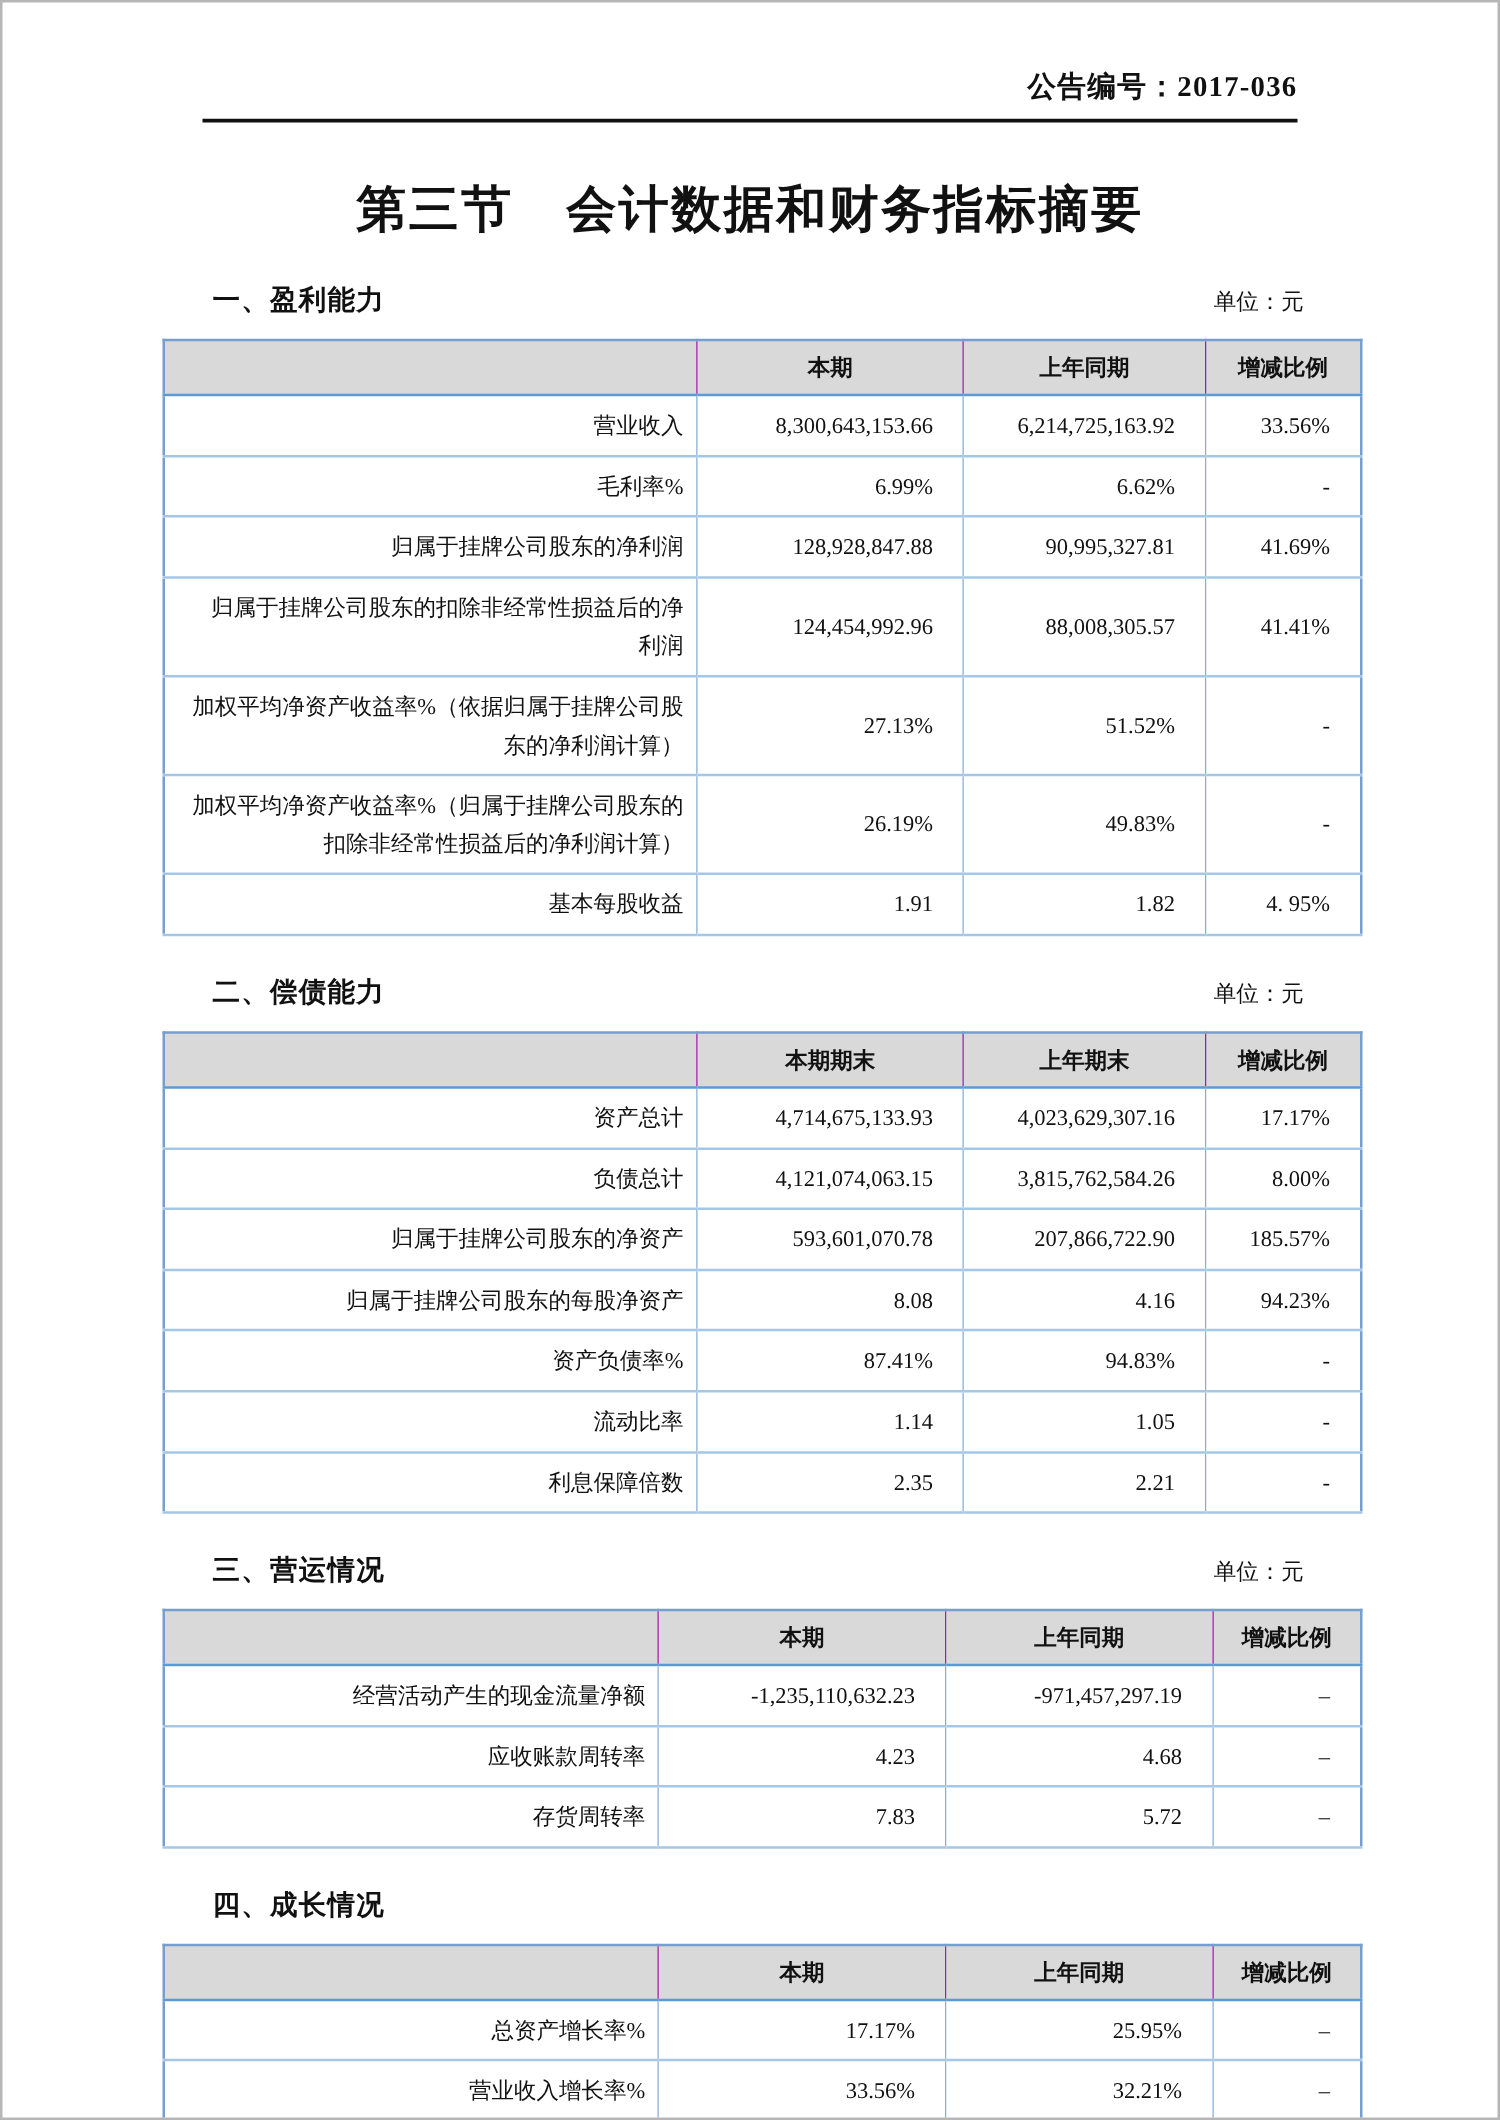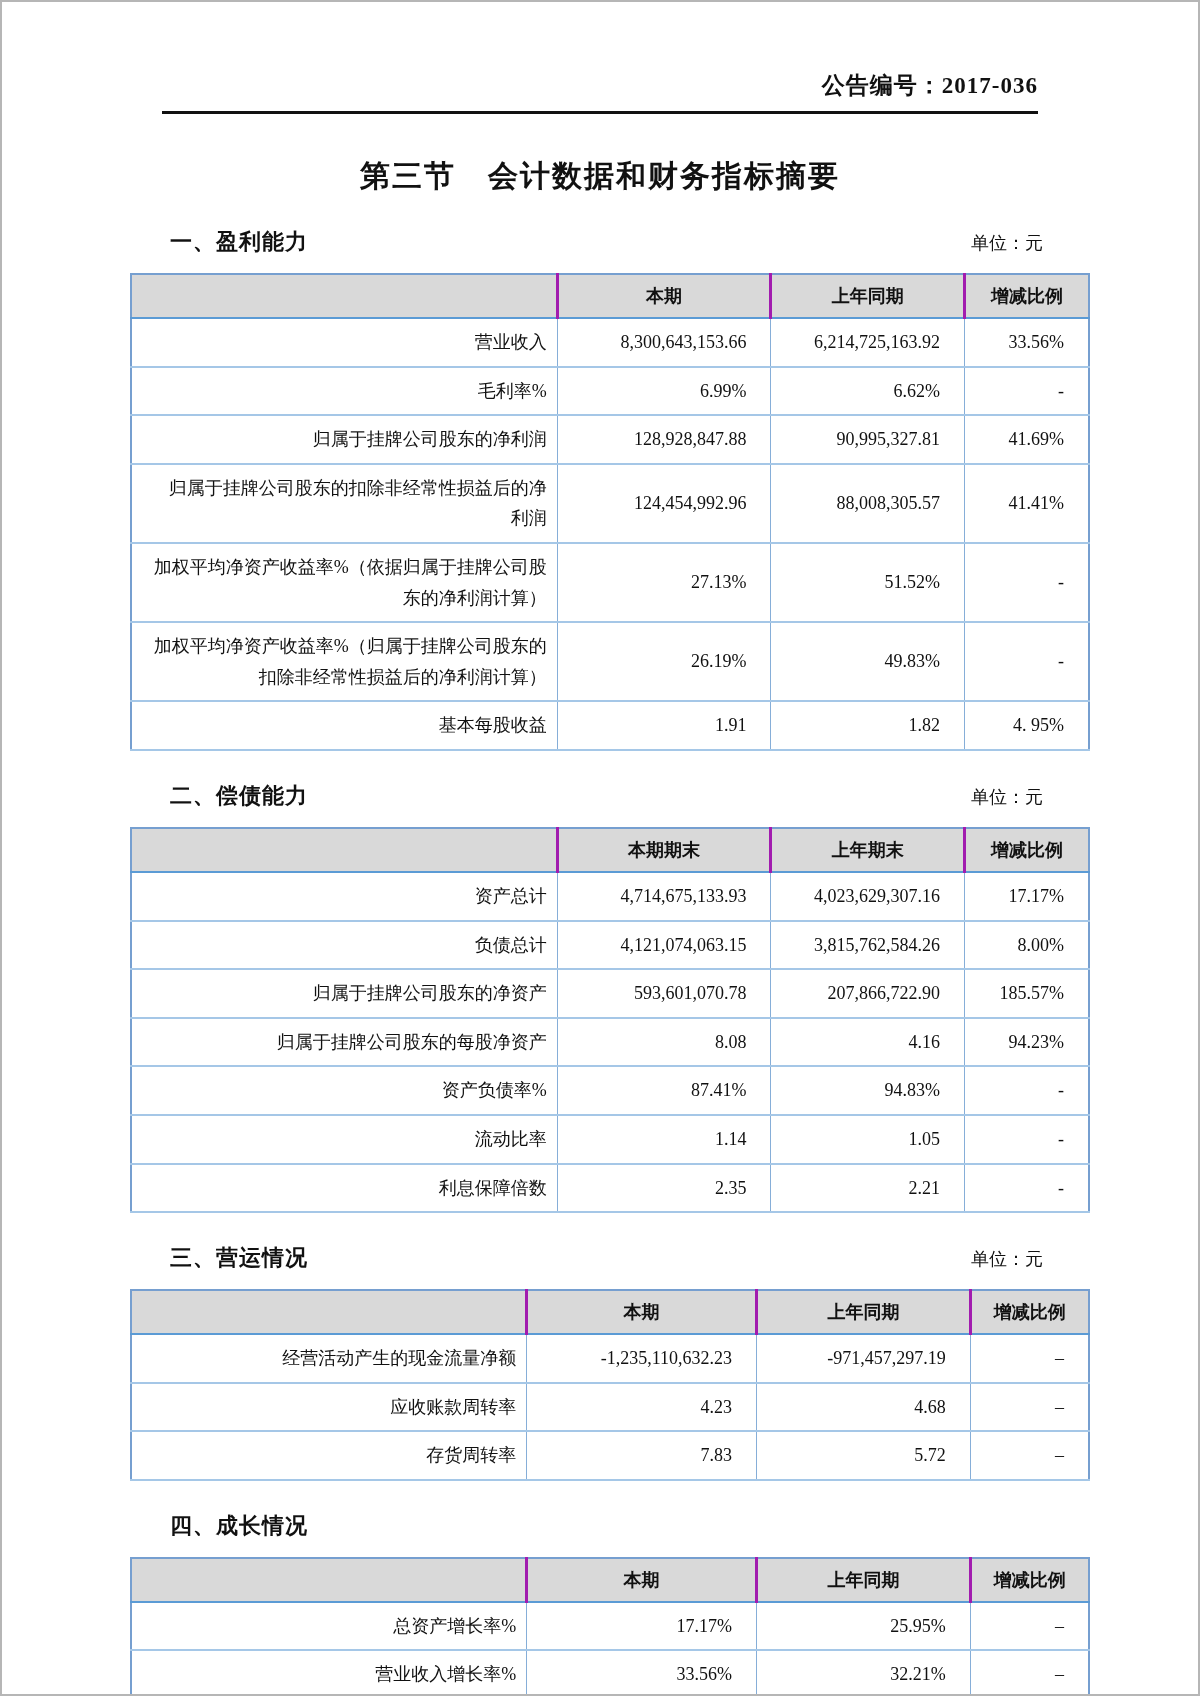--- a/index.html
+++ b/index.html
@@ -11,39 +11,39 @@
     background: #ffffff;
     border: 2px solid #b6b6b6;
     font-family: "Liberation Serif", "DejaVu Serif", serif;
     color: #111111;
     position: relative;
     overflow: hidden;
   }
 
   
   .doc-header {
-    margin: 68px 160px 0 160px;
+    margin: 52px 160px 0 160px;
     padding-bottom: 10px;
     border-bottom: 3px solid #111111;
     text-align: right;
   }
   .doc-number {
     font-family: "Liberation Serif", "DejaVu Serif", serif;
     font-weight: bold;
     font-size: 23px;
     letter-spacing: 1px;
   }
 
   
   .doc-title {
     margin-top: 42px;
     text-align: center;
     font-family: "Liberation Sans", "DejaVu Sans", sans-serif;
     font-weight: bold;
-    font-size: 30px;
+    font-size: 40px;
     letter-spacing: 2px;
   }
 
   
   .content { margin: 0 108px 0 128px; }
   .section { margin-top: 30px; }
   .section-head-row {
     display: flex;
     align-items: baseline;
     justify-content: space-between;
@@ -78,21 +78,21 @@
   .cols-b col:nth-child(4) { width: 12.4%; }
 
   th {
     background: #d9d9d9;
     font-family: "Liberation Sans", "DejaVu Sans", sans-serif;
     font-weight: bold;
     font-size: 18px;
     text-align: center;
     padding: 9px 8px;
     border-left: 1px solid #769fd0;
-    border-right: 3px solid #a21caf;
+    border-right: 1px solid #a21caf;
     border-bottom: 2px solid #5b9bd5;
     height: 40px;
   }
   td {
     font-size: 18px;
     line-height: 1.7;
     padding: 8px 10px;
     border-left: 1px solid #86aed8;
     border-right: 1px solid #86aed8;
     border-top: 2px solid #a5c7e7;

